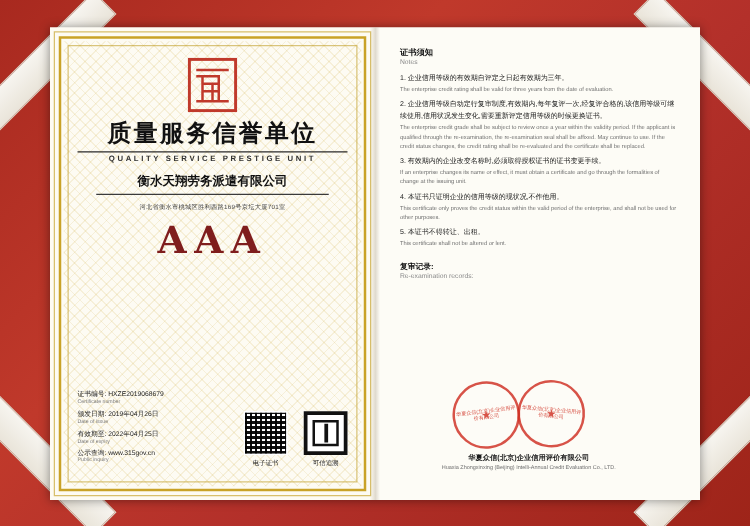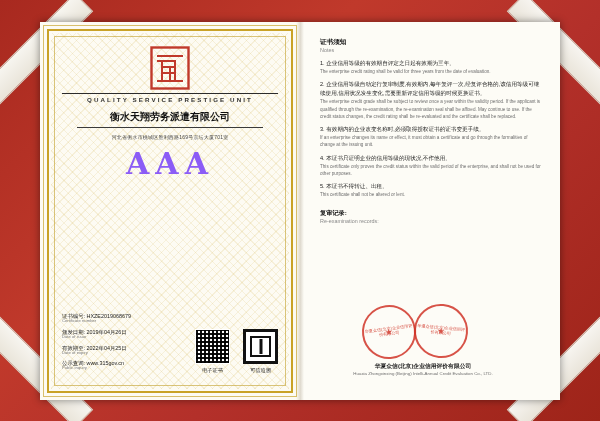--- a/index.html
+++ b/index.html
@@ -88,21 +88,21 @@
   }
   .company-rule{ width:86%; height:1px; background:#3a3a3a; margin:3px 0 6px; }
   .addr { font-size:5px; color:#444; letter-spacing:.2px; }
   .body-text {
     margin-top:11px; font-size:7px; color:#1d1d1d; line-height:1.85;
     text-align:left; text-indent:14px; width:100%;
     font-family:"DejaVu Sans", sans-serif;
   }
   .grade {
     font-family:"DejaVu Serif", serif;
-    font-size:30px; font-weight:bold; color:#8b5cf6;
+    font-size:30px; font-weight:bold; color:#7f1d1d;
     letter-spacing:6px; margin-top:9px; line-height:1;
   }
   #meta-row {
     position:absolute; left:22px; right:22px; bottom:24px;
     display:flex; align-items:flex-end; gap:8px;
   }
   #meta-list { flex:1; }
   .meta-item { margin-bottom:5px; line-height:1.12; }
   .meta-cn { font-size:5.4px; color:#1d1d1d; }
   .meta-en { font-size:4.2px; color:#7a7a7a; }
@@ -172,20 +172,21 @@
       <div class="guilloche"></div>
 
       <div id="left-inner">
         <div id="logo">
           <svg viewBox="0 0 40 44" width="40" height="44" aria-hidden="true">
             <rect x="1.5" y="1.5" width="37" height="41" fill="none" stroke="#c0392b" stroke-width="2.4"></rect>
             <path d="M8 10 h24 M8 15 h17 M12 15 v20 M12 21 h13 M12 27 h13 M25 15 v20 M8 35 h24 M20 21 v14" fill="none" stroke="#c0392b" stroke-width="2" stroke-linecap="square"></path>
           </svg>
         </div>
 
+        <div class="main-title">质量服务信誉单位</div>
         <div class="title-rule"></div>
         <div class="sub-title">QUALITY SERVICE PRESTIGE UNIT</div>
 
         <div class="company">衡水天翔劳务派遣有限公司</div>
         <div class="company-rule"></div>
         <div class="addr">河北省衡水市桃城区胜利西路169号京坛大厦701室</div>
 
 
         <div class="grade">AAA</div>
       </div>

